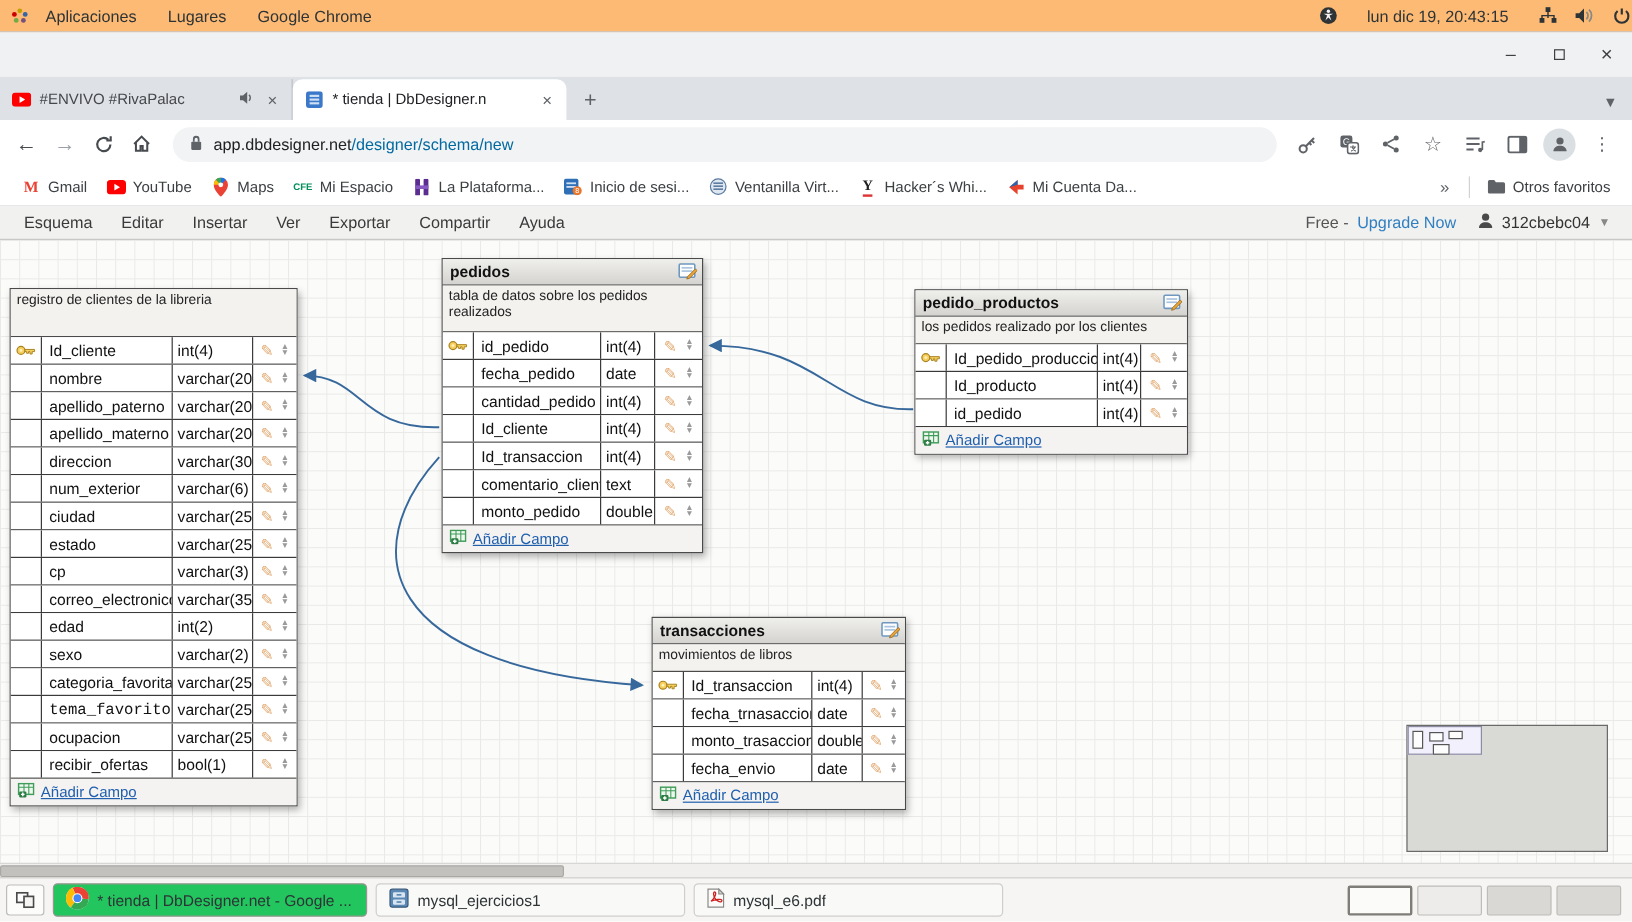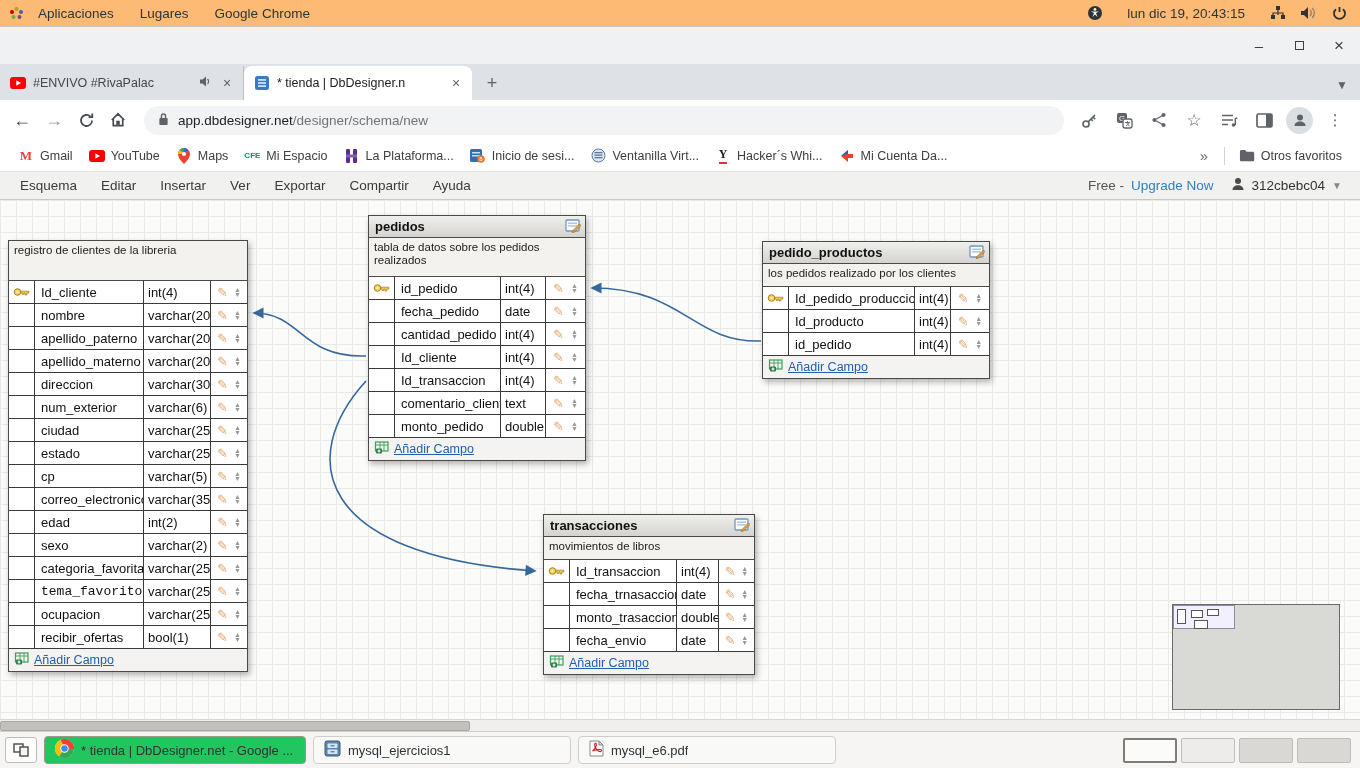--- a/index.html
+++ b/index.html
@@ -4,21 +4,21 @@
 <style>
   * { box-sizing: border-box; margin: 0; padding: 0; }
   html,body { width:1360px; height:768px; overflow:hidden; }
   body { font-family:"Liberation Sans", sans-serif; position:relative; background:#fff; }
 
   
   #topbar { position:absolute; left:0; top:0; width:1360px; height:27px;
     background:#fdba74; border-bottom:1px solid #c9c6c2;
     display:flex; align-items:center; color:#2e3436; font-size:13.5px; }
   .topbar-menu { padding:0 13px; height:100%; display:flex; align-items:center; gap:6px; cursor:default; }
-  #topbar-right { margin-left:auto; display:flex; align-items:center; gap:14px; padding-right:12px; }
+  #topbar-right { margin-left:auto; display:flex; align-items:center; gap:14px; }
   #topbar-clock { font-size:13.5px; padding:0 10px; }
   .sysicon { width:17px; height:17px; display:inline-flex; align-items:center; justify-content:center; }
 
   
   #titlebar { position:absolute; left:0; top:27px; width:1360px; height:37px;
     background:#f0f1f2; display:flex; align-items:center; justify-content:center; }
   #window-title { font-size:14.5px; font-weight:bold; color:#1d1e20; }
   #win-controls { position:absolute; right:14px; top:0; height:100%; display:flex; align-items:center; gap:26px; color:#3c4043; }
   .winbtn { width:14px; height:14px; display:inline-flex; align-items:center; justify-content:center; font-size:15px; }
   .maxbox { width:9px; height:9px; border:1.6px solid #3c4043; display:inline-block; }
@@ -29,21 +29,21 @@
   .tab.active { width:228px; background:#fff; border-radius:8px 8px 0 0; color:#202124; }
   .tab-title { flex:1; overflow:hidden; white-space:nowrap; }
   .tab-close { font-size:14px; color:#5f6368; width:16px; text-align:center; }
   .newtab-btn { width:28px; height:28px; margin:0 0 3px 6px; display:flex; align-items:center; justify-content:center; font-size:18px; color:#5f6368; border-radius:50%; }
   .tabstrip-chevron { margin-left:auto; margin-bottom:8px; padding-right:12px; color:#5f6368; font-size:12px; }
 
   #toolbar { position:absolute; left:0; top:100px; width:1360px; height:40px; background:#fff; display:flex; align-items:center; padding:0 8px; gap:4px; }
   .navbtn { width:28px; height:28px; display:flex; align-items:center; justify-content:center; border-radius:50%; font-size:18px; color:#474b4f; }
   .navbtn.disabled { color:#9aa0a6; }
   #omnibox { flex:1; height:29px; margin:0 8px; background:#f1f3f4; border-radius:15px; display:flex; align-items:center; padding:0 14px; gap:9px; font-size:13.5px; }
-  #omnibox .host { color:#202124; } #omnibox .path { color:#737373; }
+  #omnibox .host { color:#202124; } #omnibox .path { color:#0369a1; }
   #toolbar-right { display:flex; align-items:center; gap:9px; padding-right:4px; }
   .tbicon { width:26px; height:26px; display:flex; align-items:center; justify-content:center; color:#5f6368; font-size:16px; }
   .avatar { width:27px; height:27px; border-radius:50%; background:#dadfe3; display:flex; align-items:center; justify-content:center; }
 
   #bookmarksbar { position:absolute; left:0; top:140px; width:1360px; height:32px; background:#fff; border-bottom:1px solid #e2e2e2;
     display:flex; align-items:center; padding:0 10px; font-size:12.5px; color:#3c4043; }
   .bm { display:flex; align-items:center; gap:6px; padding:4px 8px; border-radius:4px; white-space:nowrap; }
   .bm-ico { width:16px; height:16px; display:inline-flex; align-items:center; justify-content:center; }
   #bm-spacer { flex:1; }
   #bm-overflow { padding:0 10px; color:#5f6368; font-size:14px; }
@@ -475,21 +475,21 @@
           <span class="cell cell-name" style="width: 109px;">estado</span>
           <span class="cell cell-type" style="width: 67px;">varchar(25)</span>
           <span class="cell cell-actions">
             <span class="pencil">✎</span>
             <span class="updown">▲<br>▼</span>
           </span>
         </div>
         <div class="tbl-row">
           <span class="cell cell-key"></span>
           <span class="cell cell-name" style="width: 109px;">cp</span>
-          <span class="cell cell-type" style="width: 67px;">varchar(5)</span>
+          <span class="cell cell-type" style="width: 67px;">varchar(3)</span>
           <span class="cell cell-actions">
             <span class="pencil">✎</span>
             <span class="updown">▲<br>▼</span>
           </span>
         </div>
         <div class="tbl-row">
           <span class="cell cell-key"></span>
           <span class="cell cell-name" style="width: 109px;">correo_electronico</span>
           <span class="cell cell-type" style="width: 67px;">varchar(35)</span>
           <span class="cell cell-actions">

